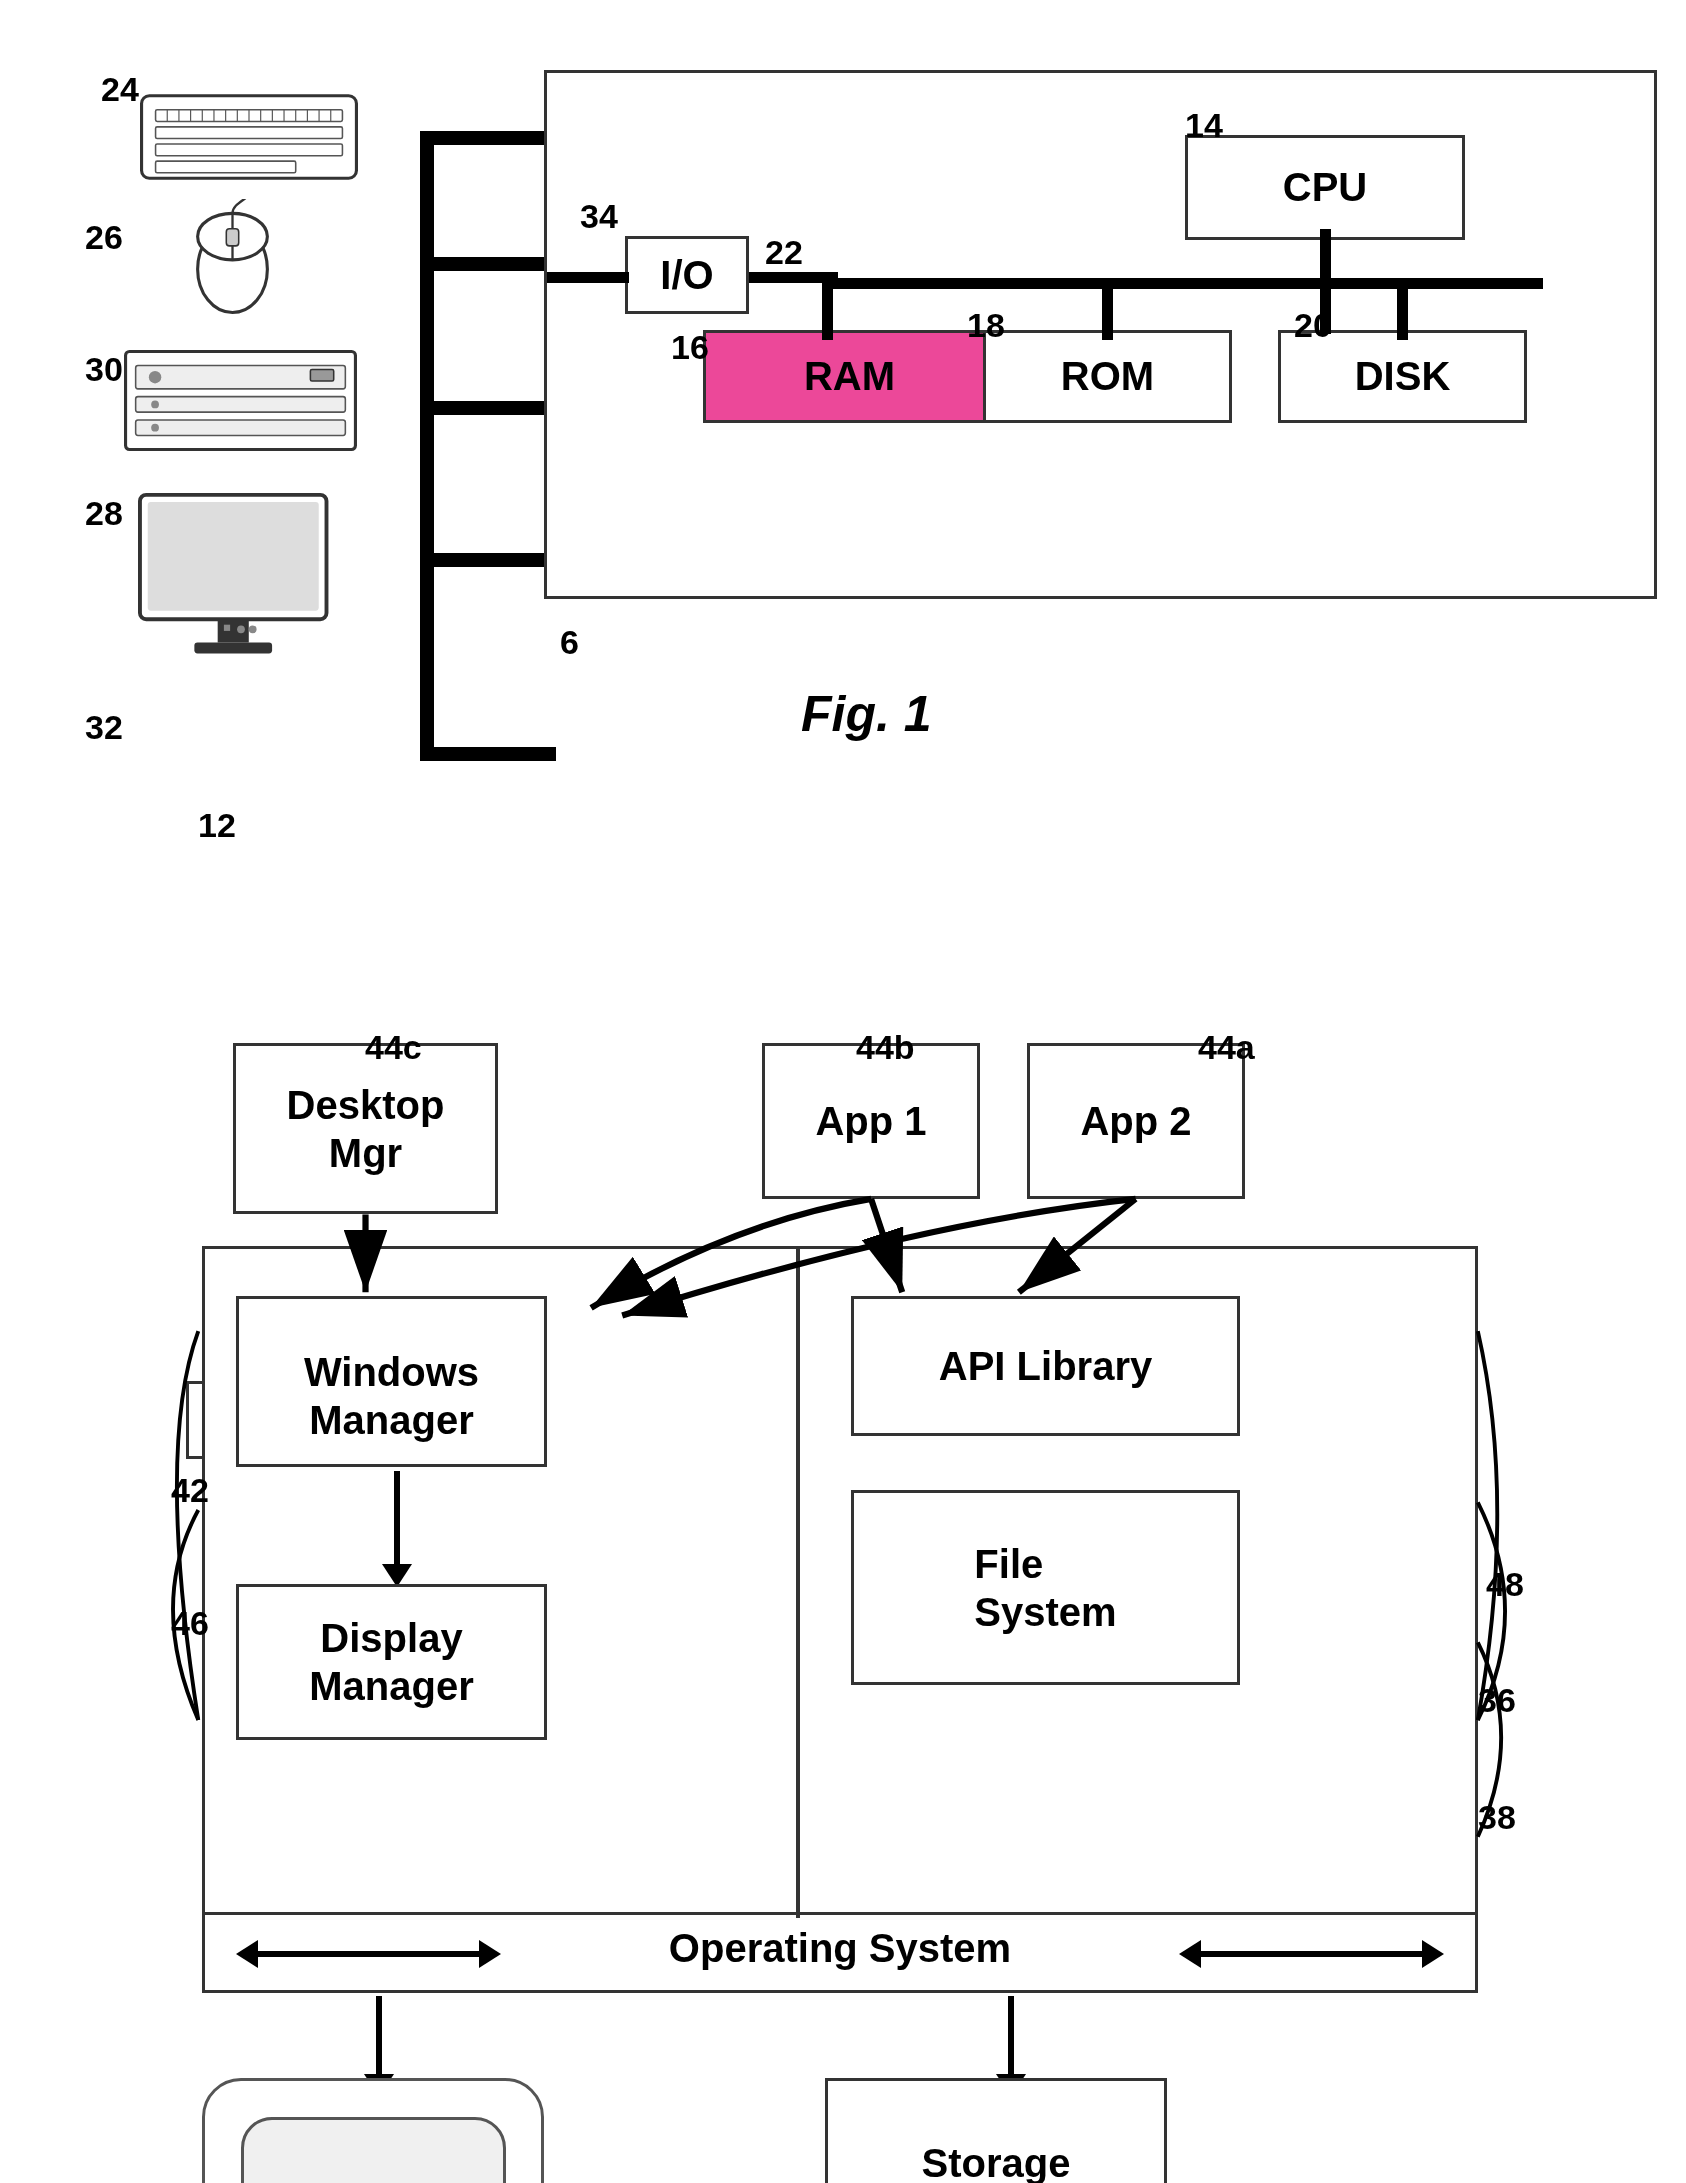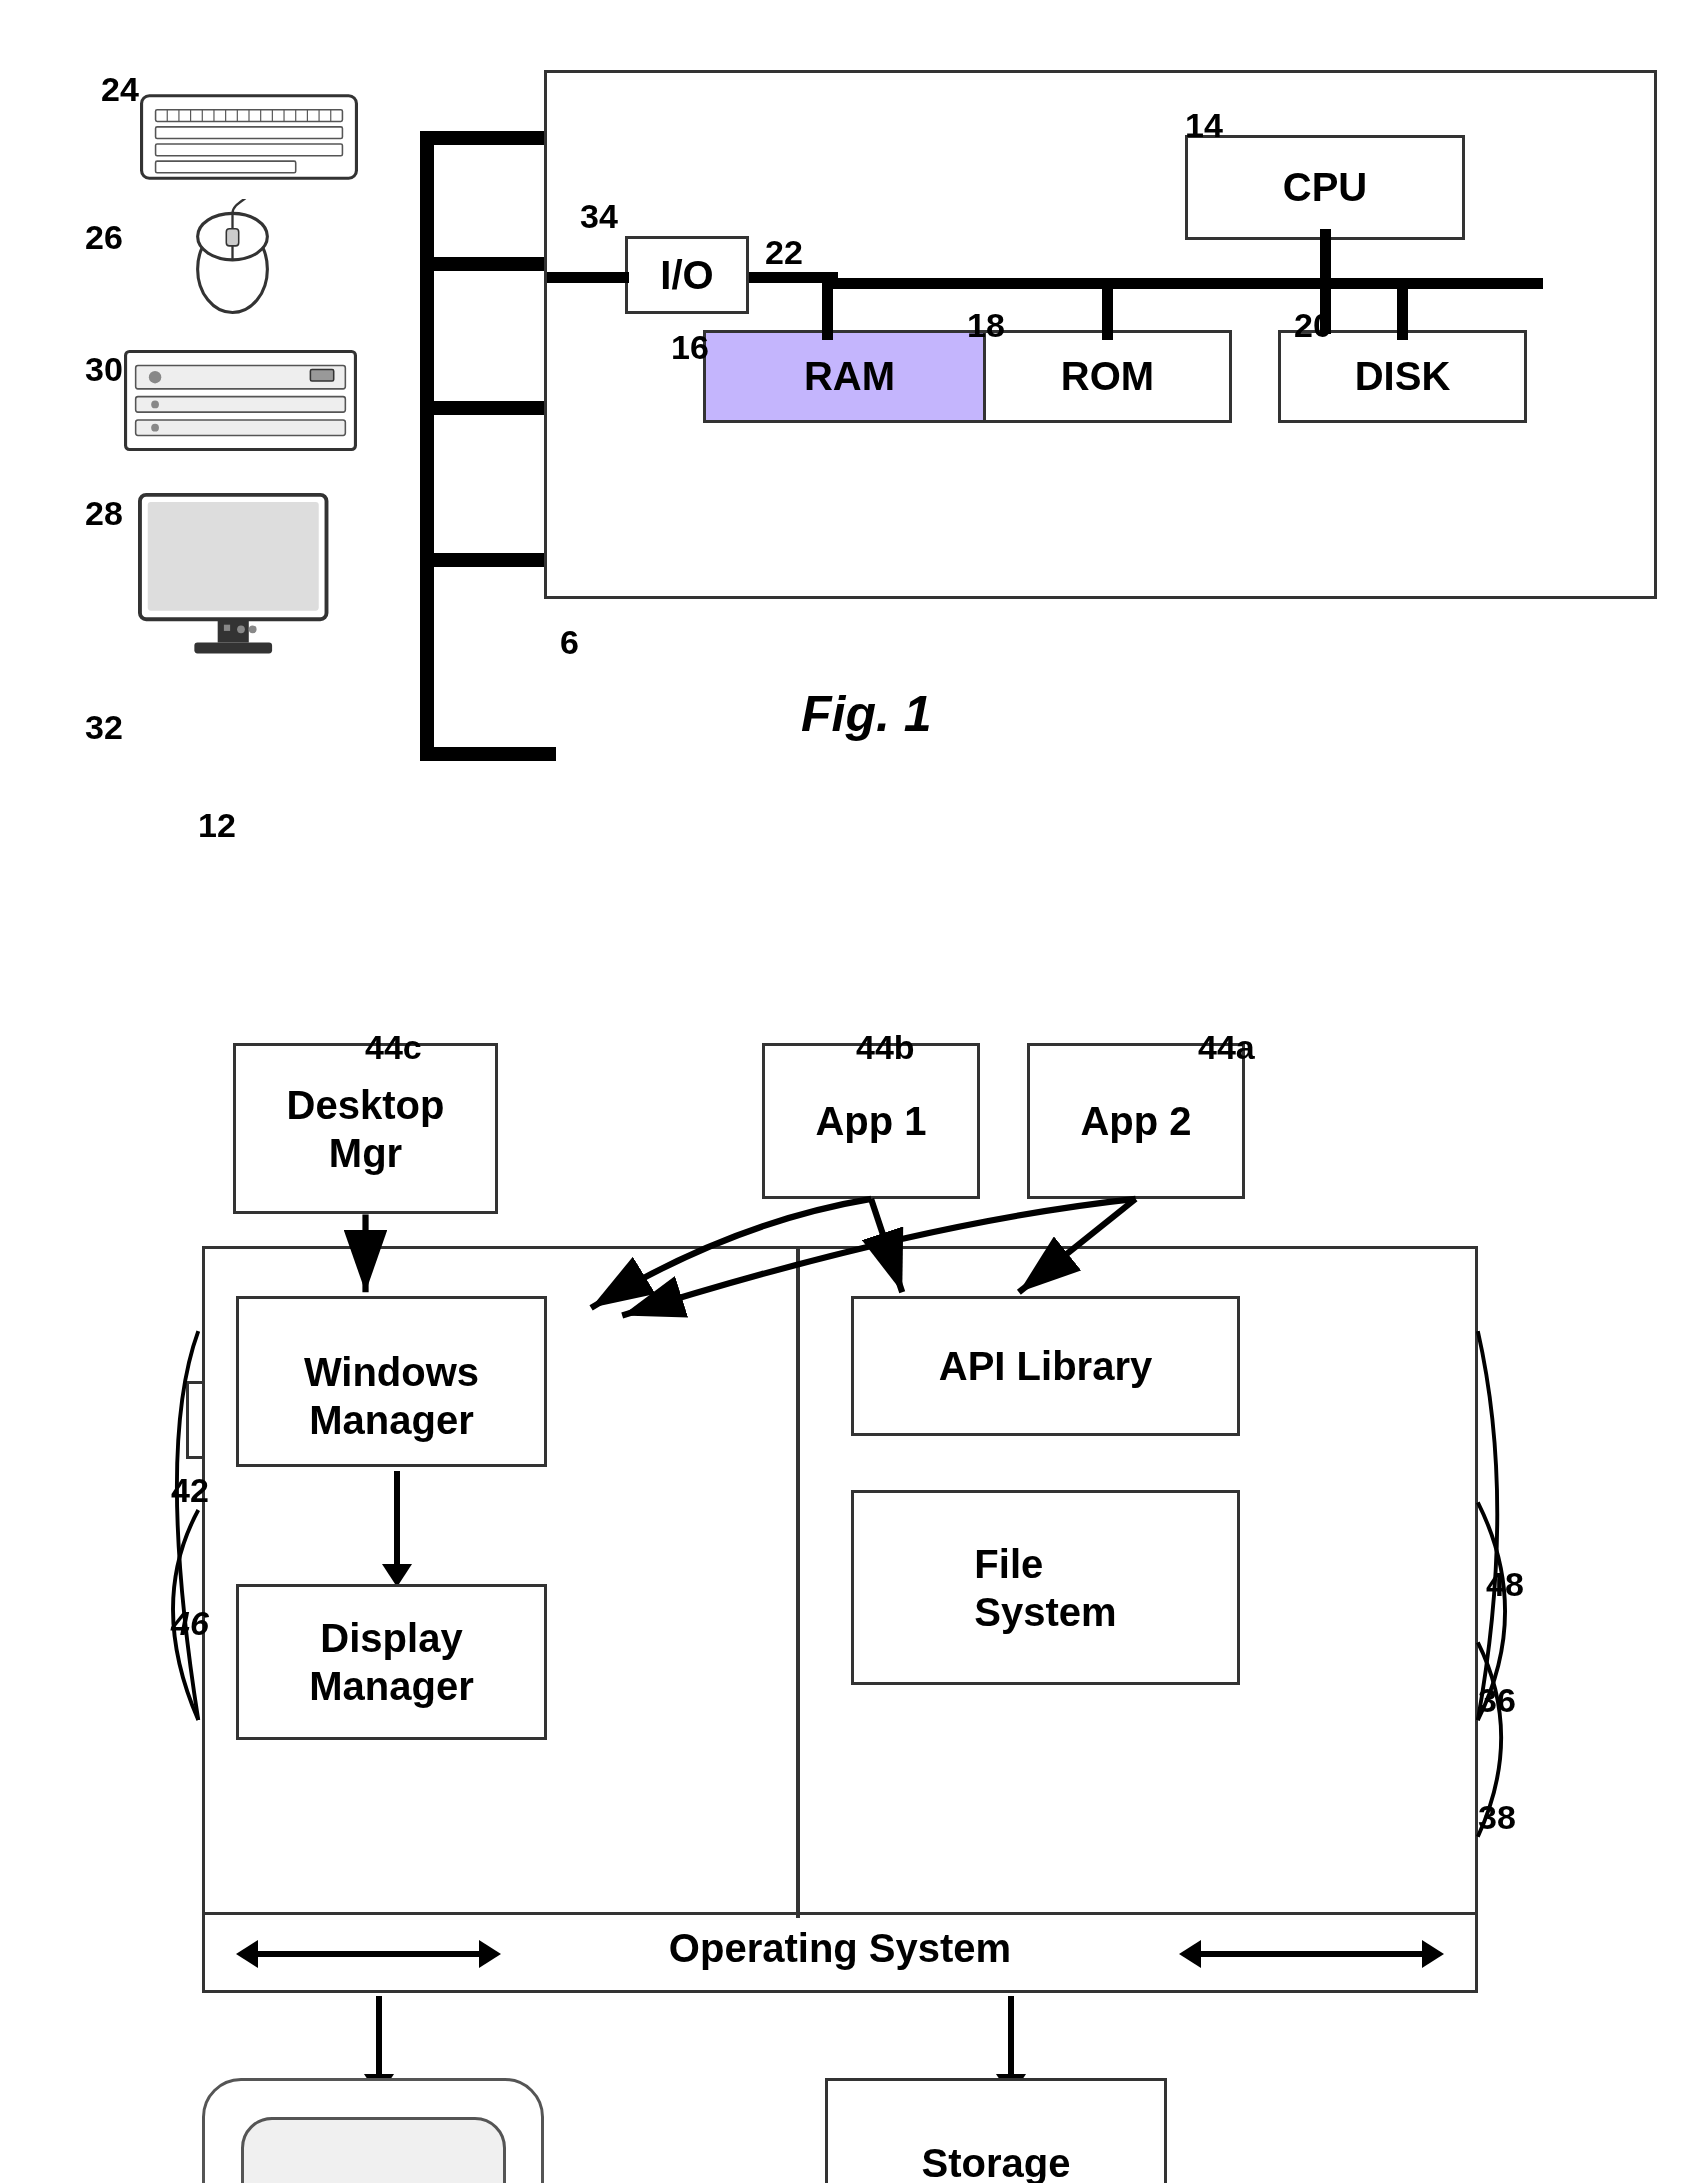--- a/index.html
+++ b/index.html
@@ -119,21 +119,21 @@
     .ram-box {
       position: absolute;
       left: 156px;
       top: 257px;
       width: 293px;
       height: 93px;
       border: 3.9px solid #333;
       display: flex;
       align-items: center;
       justify-content: center;
-      background: #c4b5fd;
+      background: #ec4899;
     }
 
     
     .rom-box {
       position: absolute;
       left: 436px;
       top: 257px;
       width: 249px;
       height: 93px;
       border: 3.9px solid #333;
@@ -450,21 +450,21 @@
 
         <div style="display:flex; align-items:center; position:absolute; right:31px; bottom:22px; width:265px;">
           <div style="width:0; height:0; border-top:14px solid transparent; border-bottom:14px solid transparent; border-right:22px solid #000;"></div>
           <div style="flex:1; height:6.2px; background:#000;"></div>
           <div style="width:0; height:0; border-top:14px solid transparent; border-bottom:14px solid transparent; border-left:22px solid #000;"></div>
         </div>
       </div>
 
     </div>
 
-    <span class="label-ref" style="left:109px; top:584px;font-style:italic;">46</span>
+    <span class="label-ref" style="left:109px; top:584px;">46</span>
     <span class="label-ref" style="left:1424px; top:545px;">48</span>
     <span class="label-ref" style="left:1416px; top:661px;">36</span>
     <span class="label-ref" style="left:1416px; top:778px;">38</span>
     <span class="label-ref" style="left:109px; top:451px;">42</span>
 
     <div style="position:absolute; left:302px; top:976px; display:flex; flex-direction:column; align-items:center;">
       <div style="width:6.2px; height:78px; background:#000;"></div>
       <div style="width:0; height:0; border-left:15.6px solid transparent; border-right:15.6px solid transparent; border-top:23px solid #000;"></div>
     </div>
 

